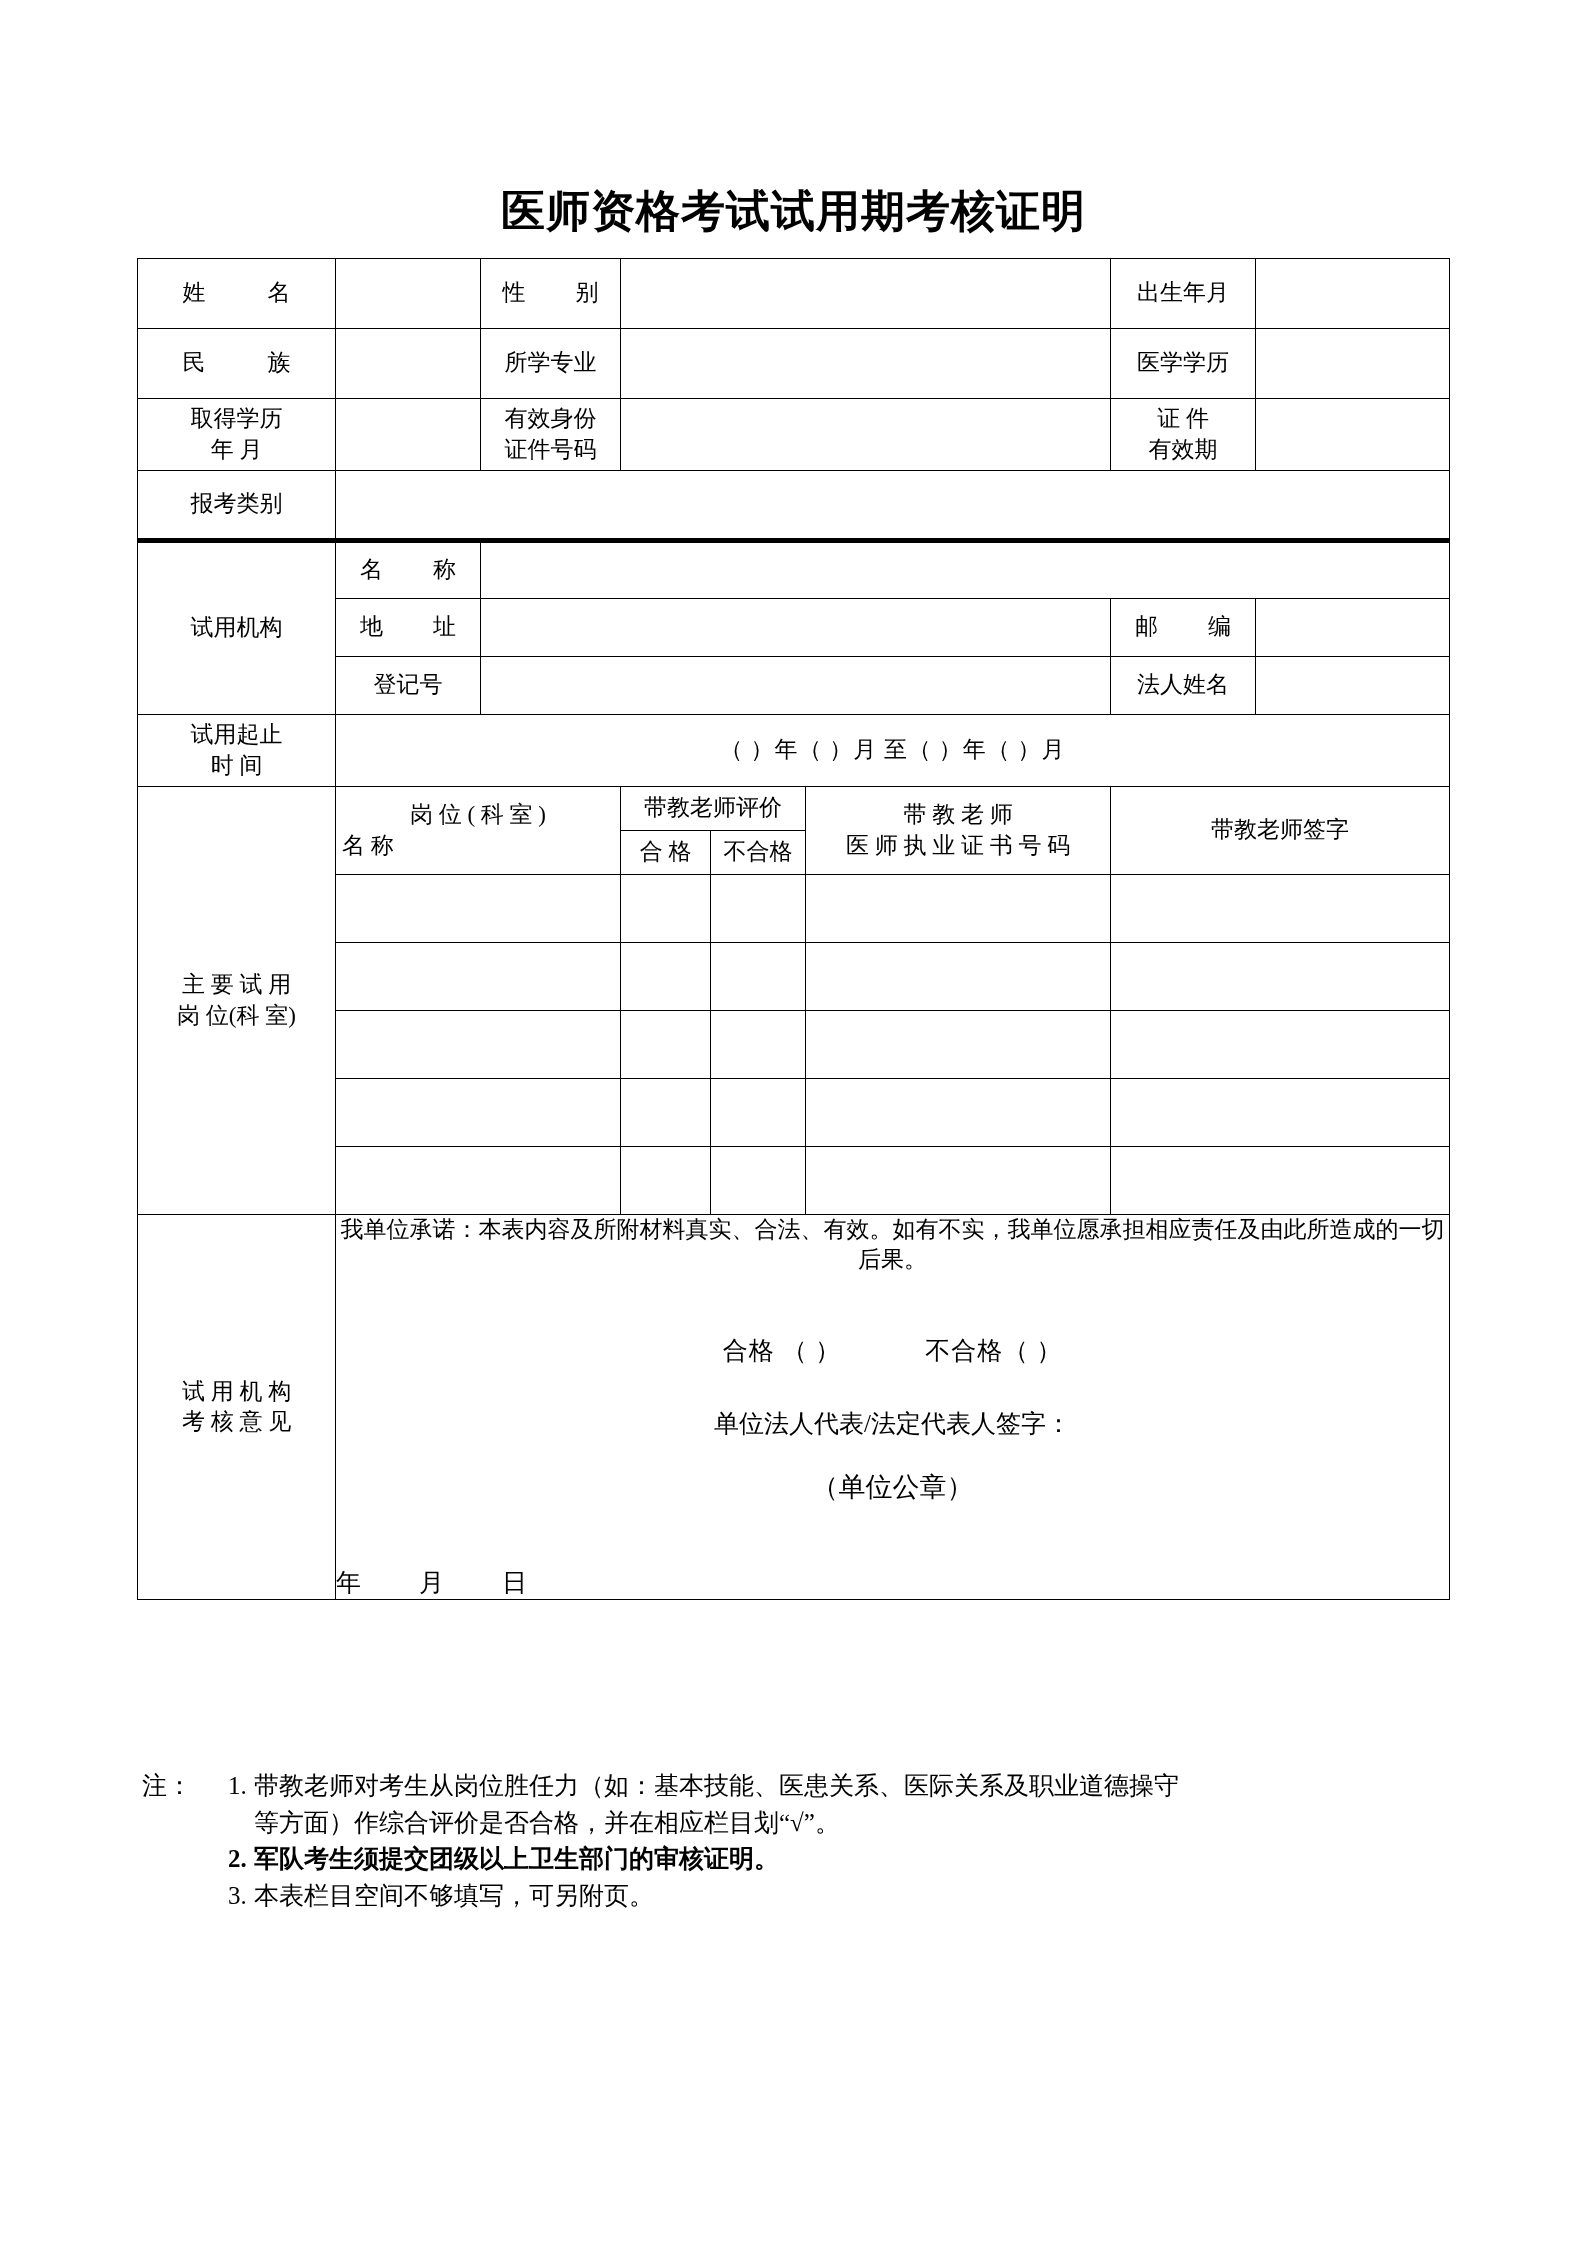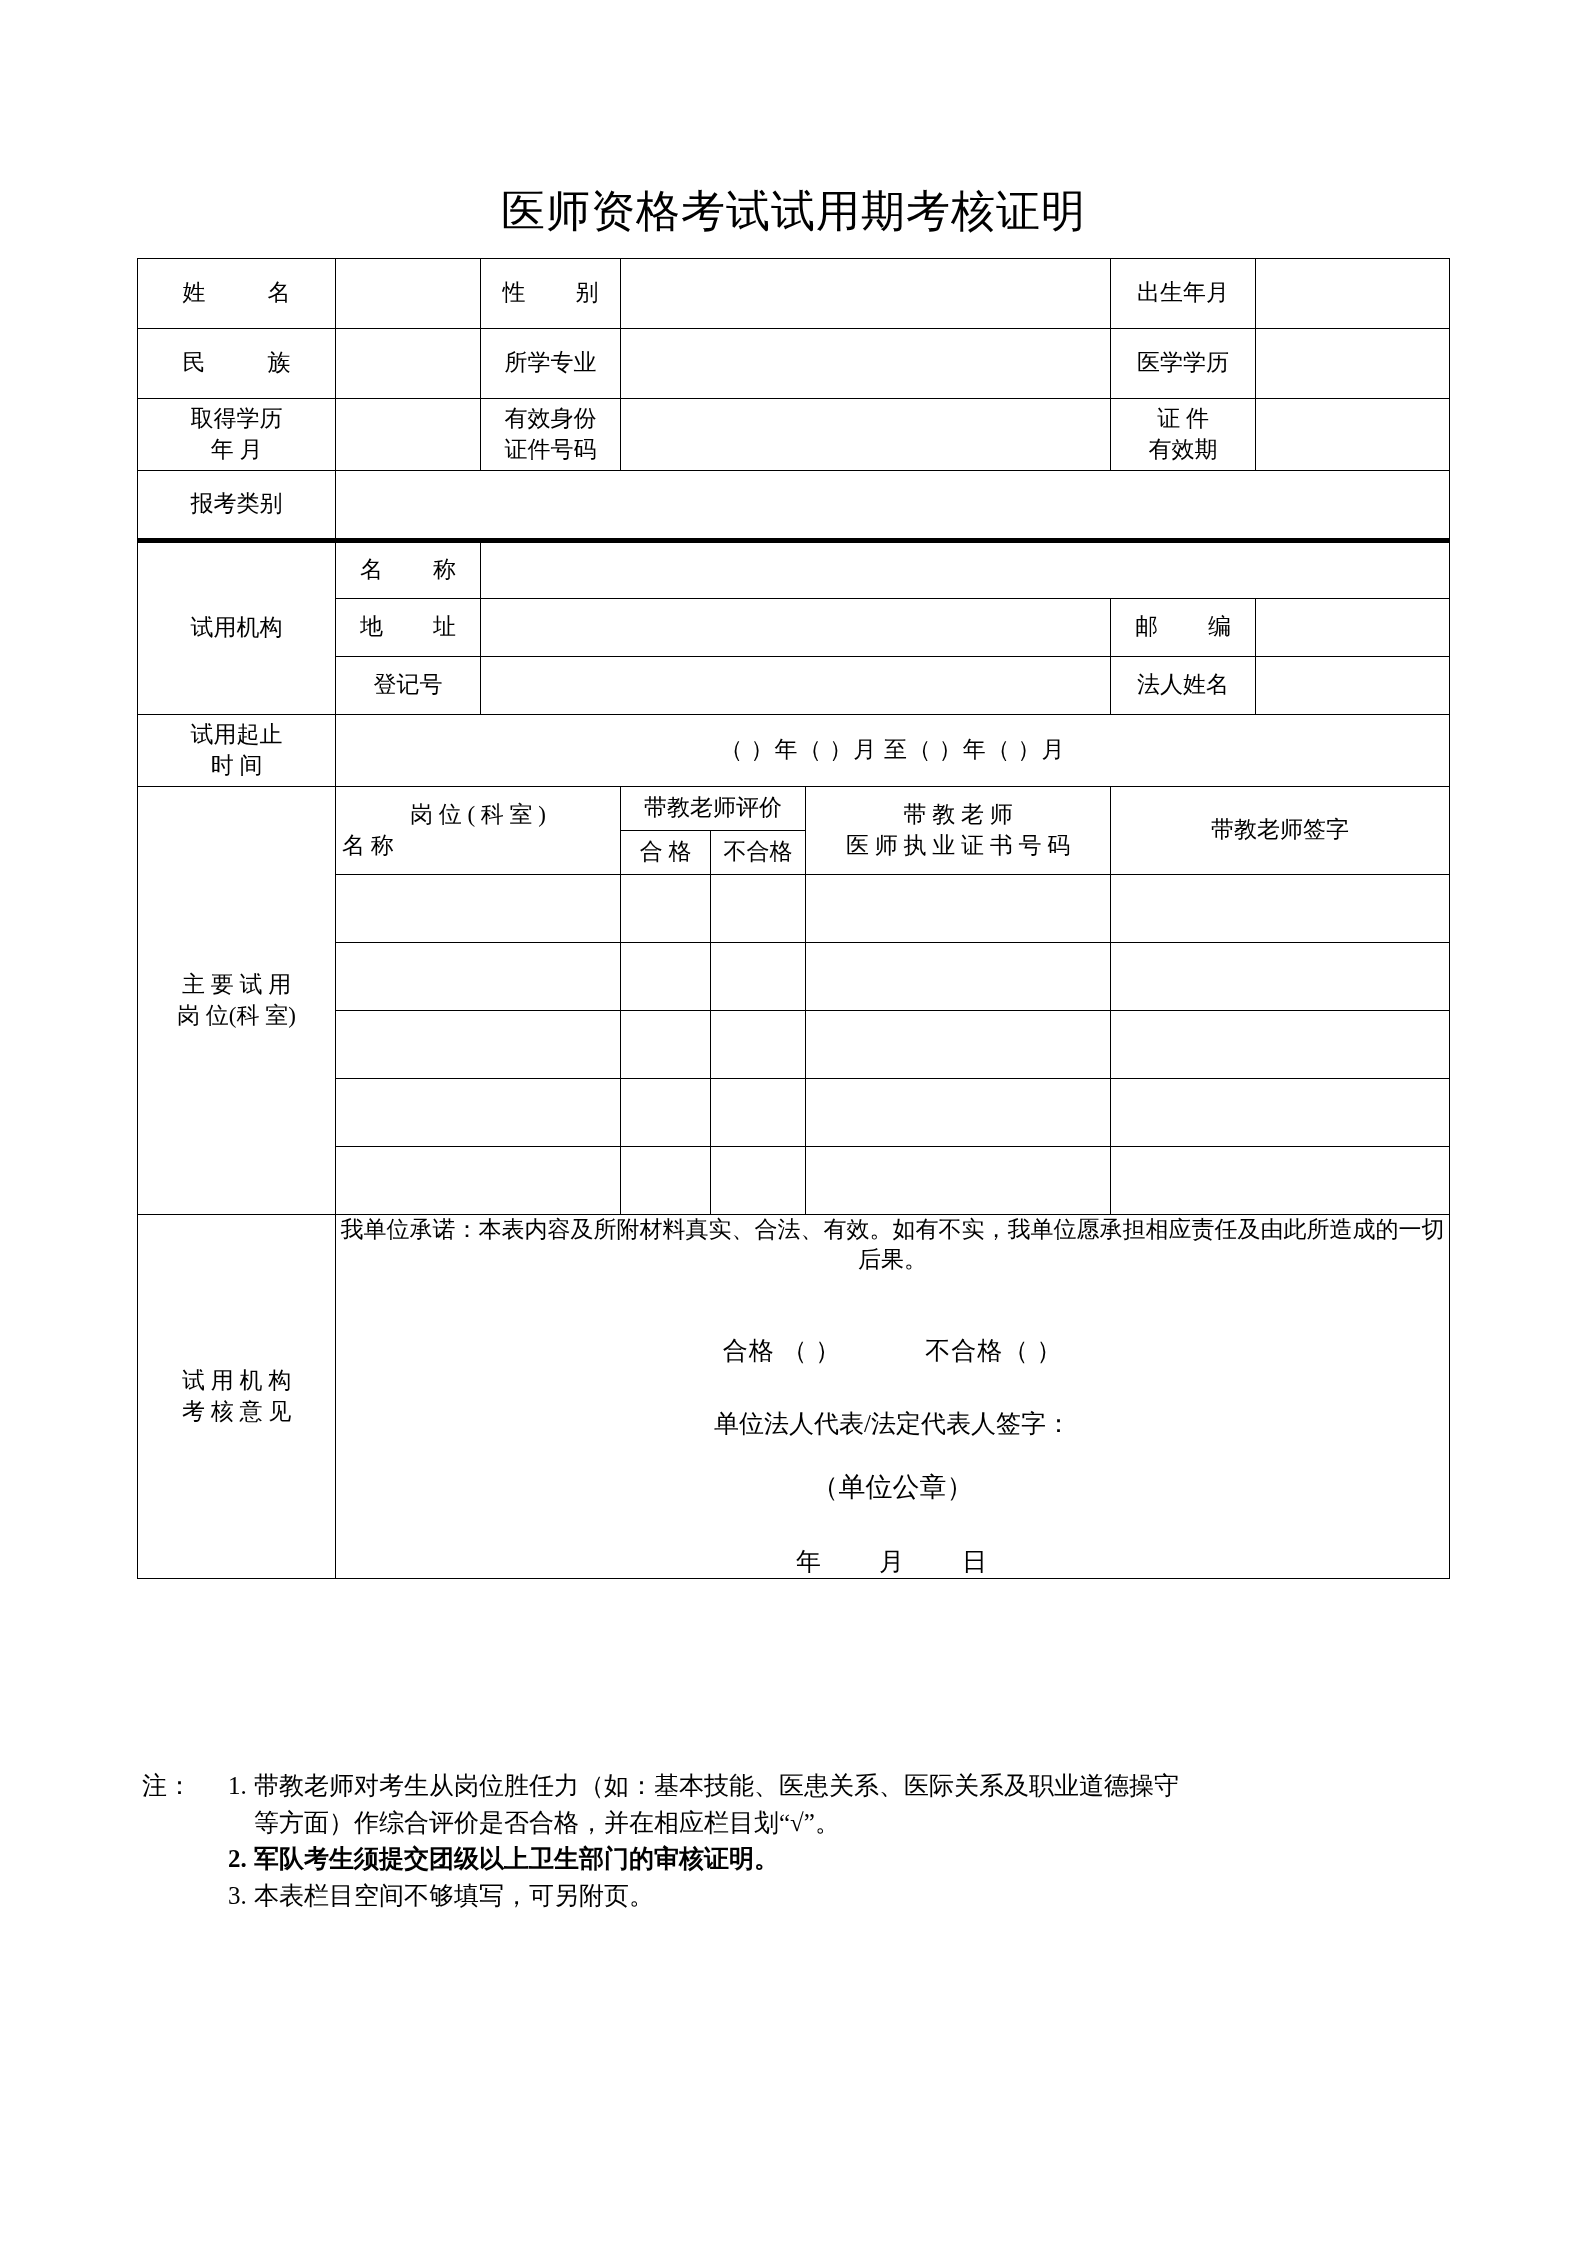--- a/index.html
+++ b/index.html
@@ -23,21 +23,21 @@
     box-sizing: border-box;
   }
   
   .doc-title {
     position: absolute;
     left: 0;
     top: 186px;
     width: 1587px;
     text-align: center;
     font-size: 44px;
-    font-weight: normal;
+    font-weight: bold;
     letter-spacing: 1px;
     font-family: "Liberation Serif", "DejaVu Serif", serif;
     line-height: 52px;
   }
   
   .form-table {
     position: absolute;
     left: 137px;
     top: 258px;
     width: 1312px;
@@ -103,22 +103,22 @@
     text-align: center;
     margin-top: 40px;
     font-size: 25px;
   }
   .opinion-seal {
     text-align: center;
     margin-top: 30px;
     font-size: 27px;
   }
   .opinion-date {
-    text-align: center;
-    margin-top: 40px;
+    text-align: left;
+    margin-top: 61px;
     font-size: 25px;
     letter-spacing: 2px;
   }
   .opinion-date .dsp { display: inline-block; width: 56px; }
   
   .notes {
     position: absolute;
     left: 142px;
     top: 1768px;
     width: 1310px;

